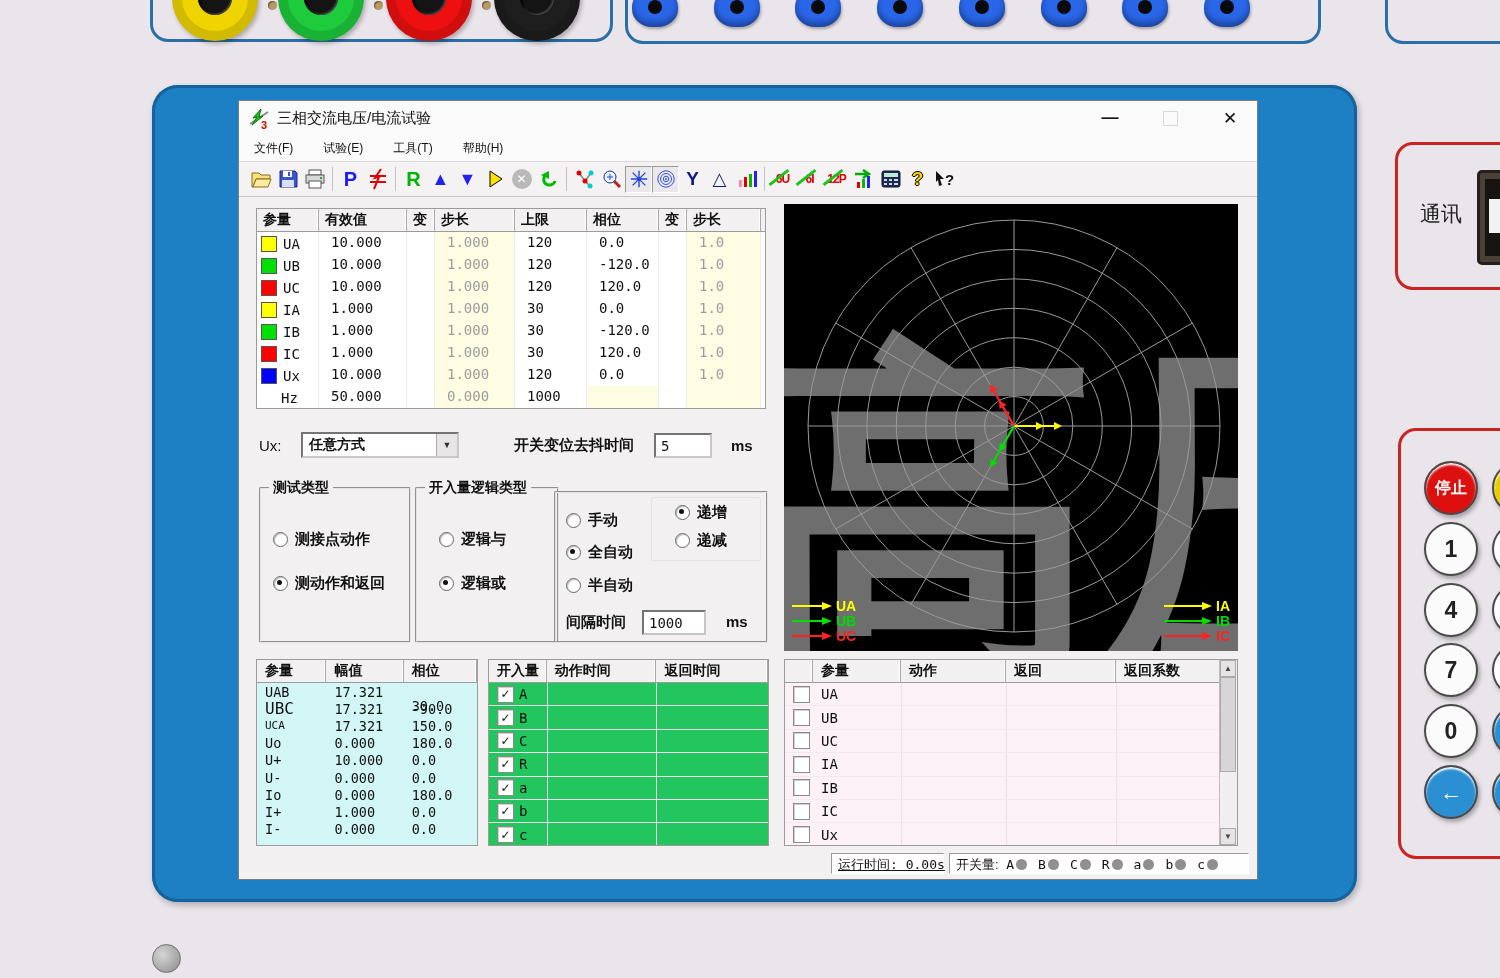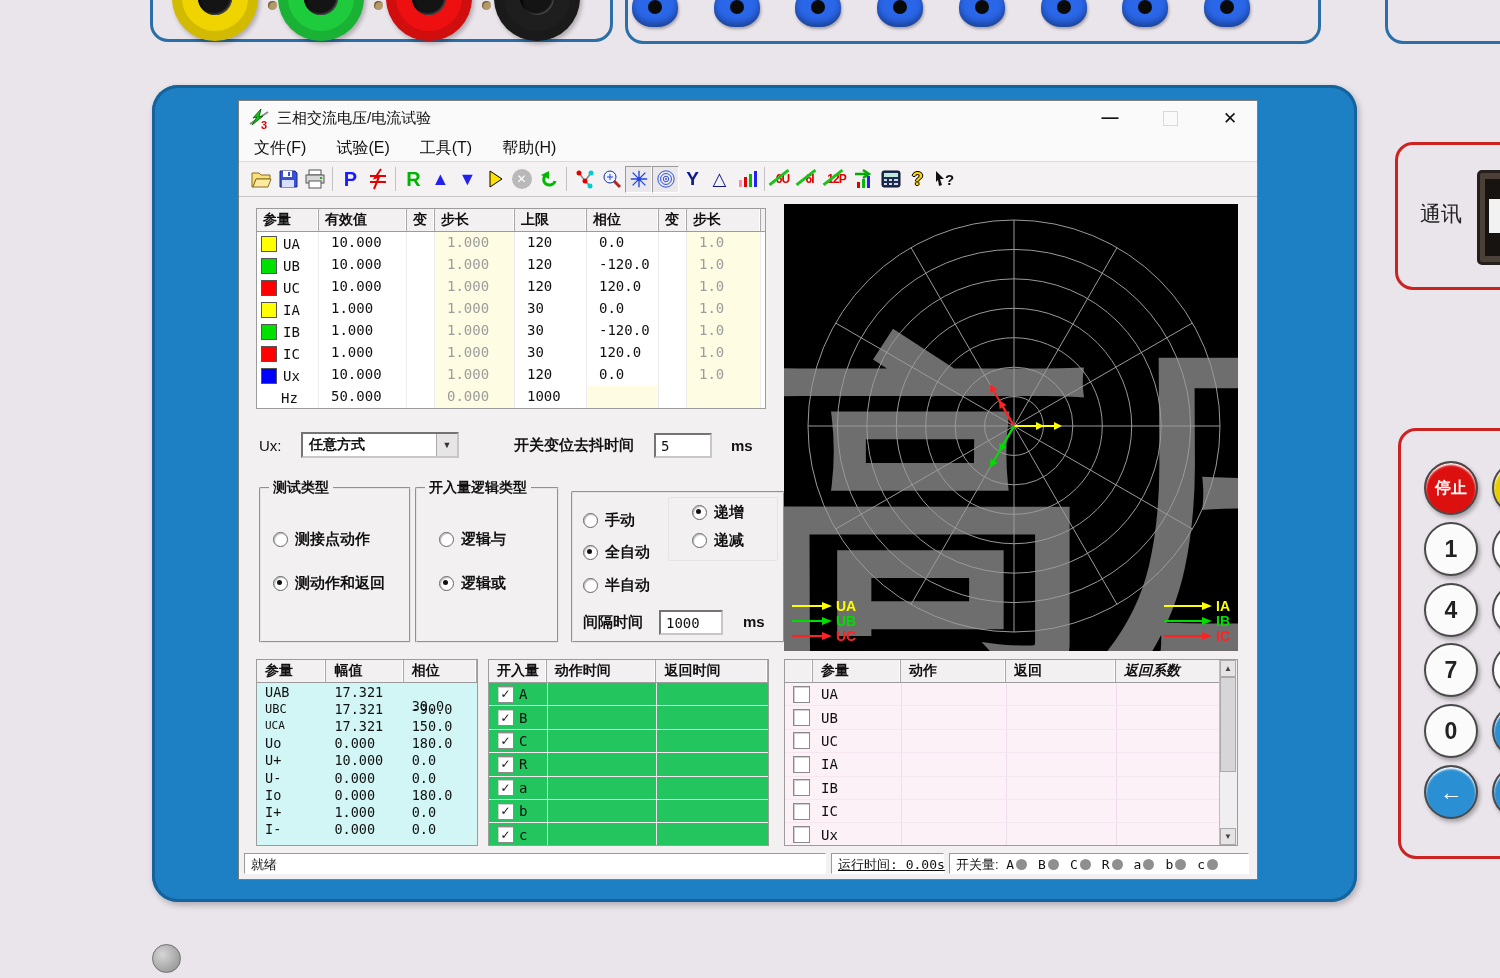--- a/index.html
+++ b/index.html
@@ -17,21 +17,21 @@
   .tand{position:absolute;width:9px;height:9px;border-radius:50%;background:#b59a67;box-shadow:inset 1px 1px 1px #6e5a33;}
 
   
   .bezel{position:absolute;left:152px;top:85px;width:1205px;height:817px;background:#1e80c4;border-radius:26px;box-shadow:inset 0 0 0 3px #15639a, 2px 3px 6px rgba(0,0,0,.25);}
   .win{position:absolute;left:86px;top:15px;width:1018px;height:778px;background:#f2f0f1;border:1px solid #7d7d7d;overflow:hidden;}
 
   .titlebar{position:absolute;left:0;top:0;right:0;height:34px;background:#fbfafb;display:flex;align-items:center;}
   .apptitle{font-size:15px;margin-left:6px;}
   .wctl{position:absolute;top:6px;width:30px;height:22px;display:flex;align-items:center;justify-content:center;font-size:17px;cursor:default;}
   .menubar{position:absolute;left:0;top:34px;right:0;height:26px;display:flex;align-items:center;background:#fbfafb;}
-  .menu-item{padding:0 15px;font-size:16px;}
+  .menu-item{padding:0 15px;font-size:12px;}
 
   .toolbar{position:absolute;left:0;top:60px;right:0;height:36px;background:#f4f2f3;border-top:1px solid #dadada;border-bottom:1px solid #c6c6c6;display:flex;align-items:center;padding-left:8px;box-sizing:border-box;}
   .tbtn{width:27px;height:27px;display:flex;align-items:center;justify-content:center;position:relative;flex:0 0 auto;}
   .tbtn.pressed{border:1px solid;border-color:#9a9a9a #ffffff #ffffff #9a9a9a;background:#eae8ea;box-sizing:border-box;}
   .tsep{width:1px;height:24px;background:#c2c2c2;margin:0 4px;flex:0 0 auto;}
   .tP{font-size:20px;font-weight:bold;color:#1a1aff;}
   .tR{font-size:20px;font-weight:bold;color:#00b400;}
   .tY{font-size:19px;font-weight:bold;color:#101a8c;}
   .tDelta{font-size:18px;color:#101a8c;font-weight:bold;}
   .tUp{font-size:18px;color:#2222ee;}
@@ -451,21 +451,21 @@
             <div class="radio-row" style="left: 12px; top: 41px;">
               <span class="radio"></span>
               <span class="rlabel">测接点动作</span>
             </div>
             <div class="radio-row" style="left: 12px; top: 85px;">
               <span class="radio on"></span>
               <span class="rlabel">测动作和返回</span>
             </div>
           </div>
       </div>
-      <div class="gbox" style="left:332px;top:390px;width:210px;height:148px;">
+      <div class="gbox" style="left:315px;top:390px;width:210px;height:148px;">
         <div id="mode-opts">
             <div class="radio-row" style="left: 10px; top: 18px;">
               <span class="radio"></span>
               <span class="rlabel">手动</span>
             </div>
             <div class="radio-row" style="left: 10px; top: 50px;">
               <span class="radio on"></span>
               <span class="rlabel">全自动</span>
             </div>
             <div class="radio-row" style="left: 10px; top: 83px;">
@@ -581,21 +581,21 @@
             <div class="bth" style="width: 78px;">幅值</div>
             <div class="bth" style="width: 74px;">相位</div>
           </div>
         <div id="dv-body">
             <div class="btr" style="height: 17.2px;">
               <div class="btc mono" style="width: 70px; font-size: 13.5px;">UAB</div>
               <div class="btc mono" style="width: 78px; font-size: 13.5px;">17.321</div>
               <div class="btc mono" style="width: 74px; font-size: 13.5px; margin-top: 28px;">30.0</div>
             </div>
             <div class="btr" style="height: 17.2px;">
-              <div class="btc mono" style="width: 70px; font-size: 12px;">UBC</div>
+              <div class="btc mono" style="width: 70px; font-size: 16px;">UBC</div>
               <div class="btc mono" style="width: 78px; font-size: 13.5px;">17.321</div>
               <div class="btc mono" style="width: 74px; font-size: 13.5px;">-90.0</div>
             </div>
             <div class="btr" style="height: 17.2px;">
               <div class="btc mono" style="width: 70px; font-size: 11px;">UCA</div>
               <div class="btc mono" style="width: 78px; font-size: 13.5px;">17.321</div>
               <div class="btc mono" style="width: 74px; font-size: 13.5px;">150.0</div>
             </div>
             <div class="btr" style="height: 17.2px;">
               <div class="btc mono" style="width: 70px; font-size: 13.5px;">Uo</div>
@@ -695,21 +695,21 @@
             </div>
           </div>
       </div>
 
       <div class="btab" style="left:545px;width:454px;background:#fdf1f8;">
         <div class="bt-head" id="ac-head">
             <div class="bth" style="width: 28px;"></div>
             <div class="bth" style="width: 88px;">参量</div>
             <div class="bth" style="width: 105px;">动作</div>
             <div class="bth" style="width: 110px;">返回</div>
-            <div class="bth" style="width: 106px; font-style: italic;">返回系数</div>
+            <div class="bth" style="width: 106px;">返回系数</div>
           </div>
         <div id="ac-body">
             <div class="btr" style="height: 22.4px; border-bottom: 1px solid rgb(246, 230, 240);">
               <div class="btc" style="width: 28px; display: flex; align-items: center;">
                 <span class="cb"></span>
               </div>
               <div class="btc mono" style="width: 88px;">UA</div>
               <div class="btc" style="width: 105px; height: 100%; border-left: 1px solid rgb(240, 220, 234);"></div>
               <div class="btc" style="width: 110px; height: 100%; border-left: 1px solid rgb(240, 220, 234);"></div>
               <div class="btc" style="width: 106px; height: 100%; border-left: 1px solid rgb(240, 220, 234);"></div>
@@ -770,21 +770,20 @@
             </div>
           </div>
         <div class="scroll">
           <div class="sbtn" style="top:0;">▲</div>
           <div class="sthumb"></div>
           <div class="sbtn" style="bottom:0;">▼</div>
         </div>
       </div>
 
       <div class="statusbar">
-        <div class="spanel" style="left:5px;width:582px;">就绪</div>
         <div class="spanel mono" style="left:592px;width:113px;text-decoration:underline;">运行时间: 0.00s</div>
         <div class="spanel" style="left:710px;width:300px;">
           <span>开关量:</span>
           <span id="sw-list"><span class="mono" style="margin-left: 4px;">A</span><span class="swdot"></span><span class="mono" style="margin-left: 4px;">B</span><span class="swdot"></span><span class="mono" style="margin-left: 4px;">C</span><span class="swdot"></span><span class="mono" style="margin-left: 4px;">R</span><span class="swdot"></span><span class="mono" style="margin-left: 4px;">a</span><span class="swdot"></span><span class="mono" style="margin-left: 4px;">b</span><span class="swdot"></span><span class="mono" style="margin-left: 4px;">c</span><span class="swdot"></span></span>
         </div>
       </div>
 
     </div>
   </div>
 

